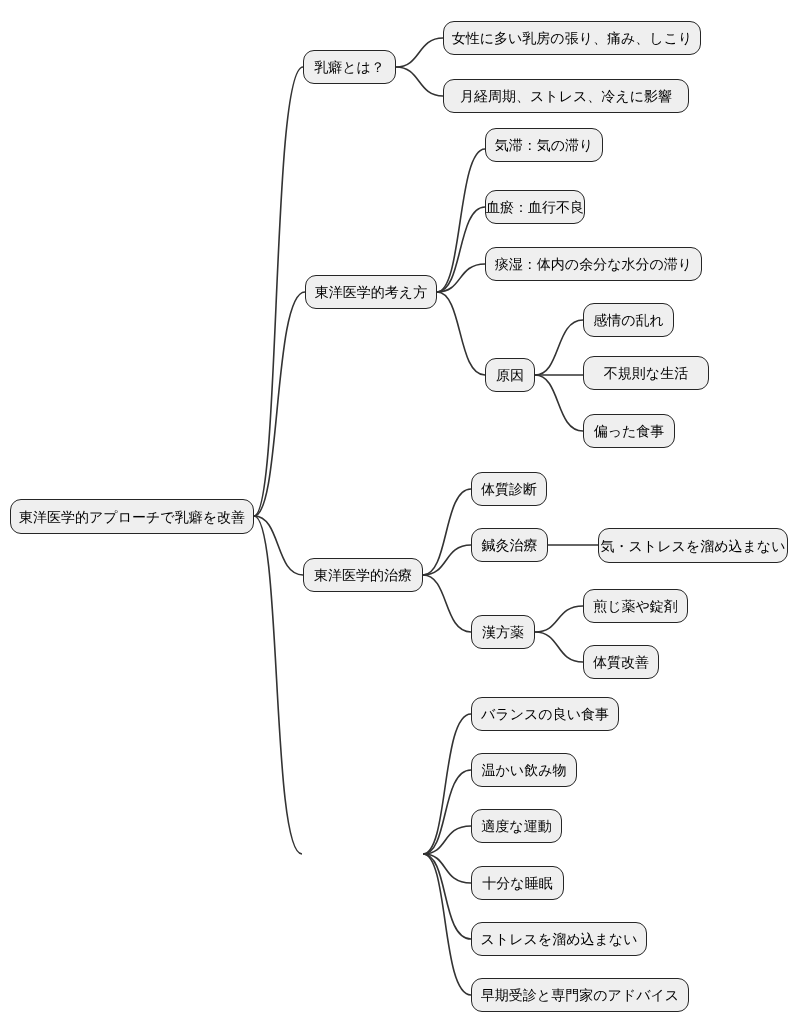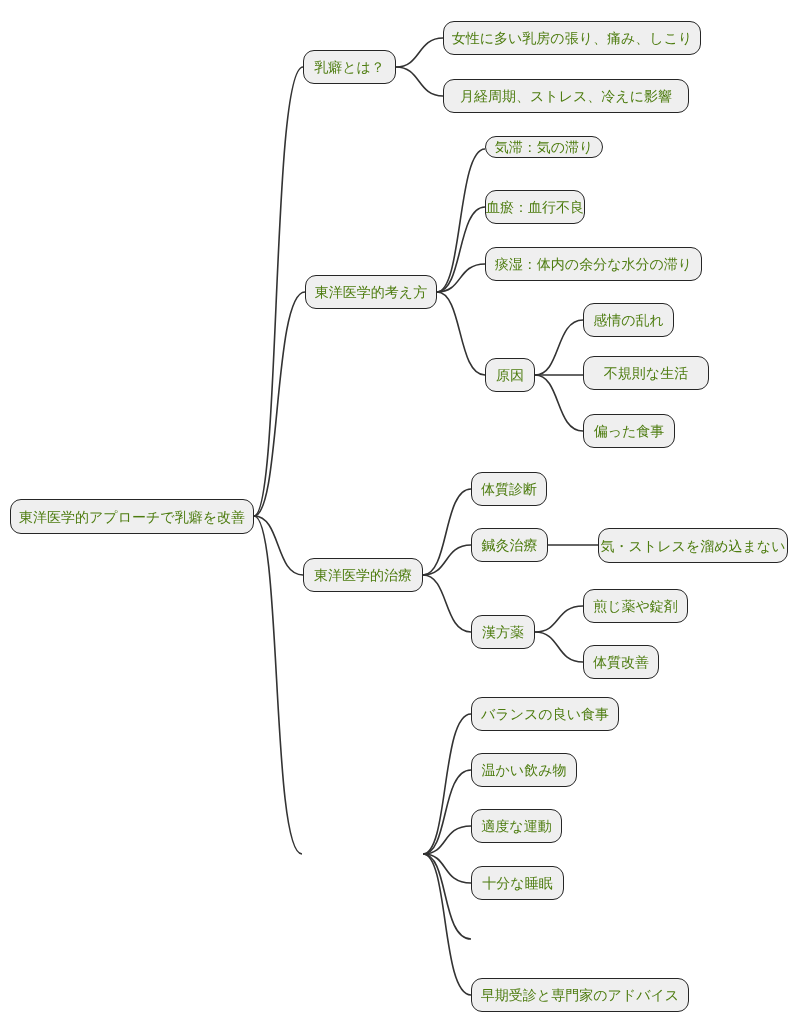--- a/index.html
+++ b/index.html
@@ -28,21 +28,21 @@
     position: absolute;
     box-sizing: border-box;
     display: flex;
     align-items: center;
     justify-content: center;
     background: #efefef;
     border: 1.6px solid #262626;
     border-radius: 11px;
     font-size: 14px;
     line-height: 1;
-    color: #4d7c0f;
+    color: #000000;
     white-space: nowrap;
     overflow: hidden;
   }
 </style>
 </head>
 <body>
 
 <div class="canvas">
 
   <svg class="edges" width="796" height="1034" viewBox="0 0 796 1034">
@@ -75,35 +75,36 @@
     </g>
   </svg>
 
   <div class="node" style="left:10px;top:499px;width:244px;height:35px">東洋医学的アプローチで乳癖を改善</div>
 
   <div class="node" style="left:303px;top:50px;width:93px;height:34px">乳癖とは？</div>
   <div class="node" style="left:443px;top:21px;width:258px;height:34px">女性に多い乳房の張り、痛み、しこり</div>
   <div class="node" style="left:443px;top:79px;width:246px;height:34px">月経周期、ストレス、冷えに影響</div>
 
   <div class="node" style="left:305px;top:275px;width:132px;height:34px">東洋医学的考え方</div>
-  <div class="node" style="left:485px;top:136px;width:118px;height:22px">気滞：気の滞り</div>
+  <div class="node" style="left:485px;top:128px;width:118px;height:34px">気滞：気の滞り</div>
   <div class="node" style="left:485px;top:190px;width:100px;height:34px">血瘀：血行不良</div>
   <div class="node" style="left:485px;top:247px;width:217px;height:34px">痰湿：体内の余分な水分の滞り</div>
   <div class="node" style="left:485px;top:358px;width:50px;height:34px">原因</div>
   <div class="node" style="left:583px;top:303px;width:91px;height:34px">感情の乱れ</div>
   <div class="node" style="left:583px;top:356px;width:126px;height:34px">不規則な生活</div>
   <div class="node" style="left:583px;top:414px;width:92px;height:34px">偏った食事</div>
 
   <div class="node" style="left:303px;top:558px;width:120px;height:34px">東洋医学的治療</div>
   <div class="node" style="left:471px;top:472px;width:76px;height:34px">体質診断</div>
   <div class="node" style="left:471px;top:528px;width:77px;height:34px">鍼灸治療</div>
   <div class="node" style="left:598px;top:528px;width:190px;height:35px">気・ストレスを溜め込まない</div>
   <div class="node" style="left:471px;top:615px;width:64px;height:34px">漢方薬</div>
   <div class="node" style="left:583px;top:589px;width:105px;height:34px">煎じ薬や錠剤</div>
   <div class="node" style="left:583px;top:645px;width:76px;height:34px">体質改善</div>
 
   <div class="node" style="left:471px;top:697px;width:148px;height:34px">バランスの良い食事</div>
   <div class="node" style="left:471px;top:753px;width:106px;height:34px">温かい飲み物</div>
   <div class="node" style="left:471px;top:809px;width:91px;height:34px">適度な運動</div>
   <div class="node" style="left:471px;top:866px;width:93px;height:34px">十分な睡眠</div>
+  <div class="node" style="left:471px;top:922px;width:176px;height:34px">ストレスを溜め込まない</div>
   <div class="node" style="left:471px;top:978px;width:218px;height:34px">早期受診と専門家のアドバイス</div>
 
 </div>
 
 </body></html>

